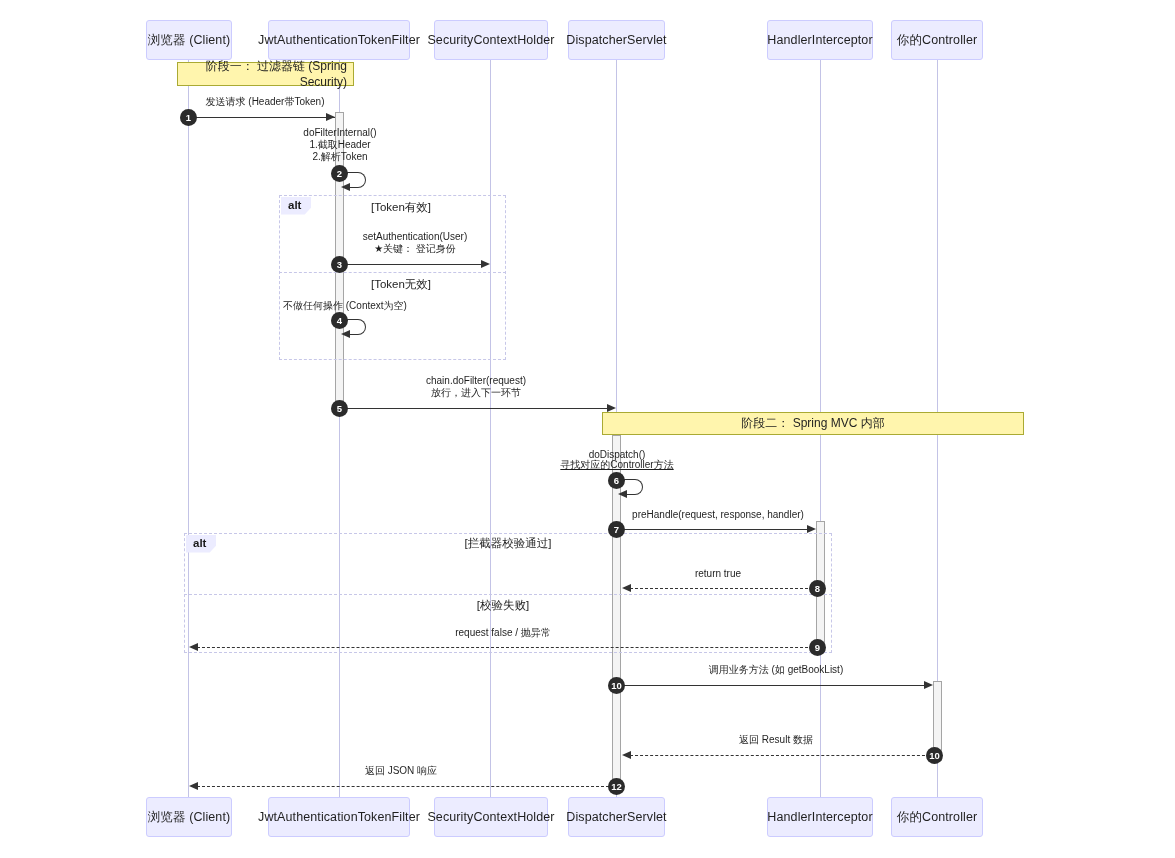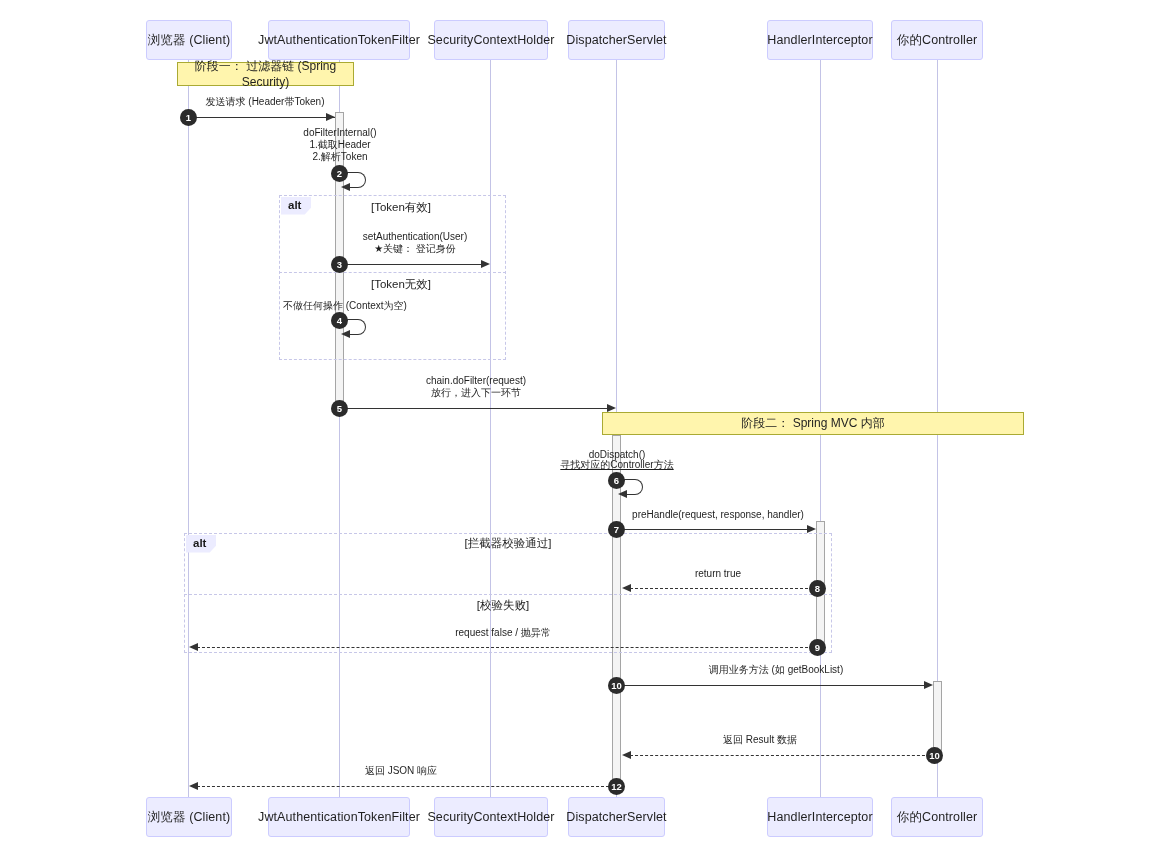--- a/index.html
+++ b/index.html
@@ -52,21 +52,21 @@
   
   .note {
     position: absolute;
     background: #FFF5AD;
     border: 1px solid #AAAA33;
     display: flex;
     align-items: center;
     justify-content: center;
     font-size: 12px;
     color: #1f1f1f;
-    text-align: center;
+    text-align: right;
     line-height: 1.35;
     padding: 3px 6px;
   }
 
   
   .frag {
     position: absolute;
     border: 1px dashed #C7C7E8;
     background: transparent;
     pointer-events: none;
@@ -263,21 +263,21 @@
   <div class="msg-line dashed" style="left:197px; top:647px; width:616px;"></div>
   <div class="arrow-head arrow-left" style="left:189px; top:643px;"></div>
   <div class="seqnum" style="left:809px; top:639px;">9</div>
 
   <div class="msg-label" style="left:776px; top:664px;">调用业务方法 (如 getBookList)</div>
   <div class="msg-line" style="left:622px; top:685px; width:302px;"></div>
   <div class="arrow-head arrow-right" style="left:924px; top:681px;"></div>
   <div class="seqnum" style="left:608px; top:677px;">10</div>
 
 
-  <div class="msg-label" style="left:760px; top:734px;">返回 Result 数据</div>
+  <div class="msg-label" style="left:776px; top:734px;">返回 Result 数据</div>
   <div class="msg-line dashed" style="left:630px; top:755px; width:300px;"></div>
   <div class="arrow-head arrow-left" style="left:622px; top:751px;"></div>
   <div class="seqnum" style="left:926px; top:747px;">10</div>
 
   <div class="msg-label" style="left:401px; top:765px;">返回 JSON 响应</div>
   <div class="msg-line dashed" style="left:197px; top:786px; width:412px;"></div>
   <div class="arrow-head arrow-left" style="left:189px; top:782px;"></div>
   <div class="seqnum" style="left:608px; top:778px;">12</div>
 
   <div class="participant" style="left:146px; top:797px; width:86px;">

